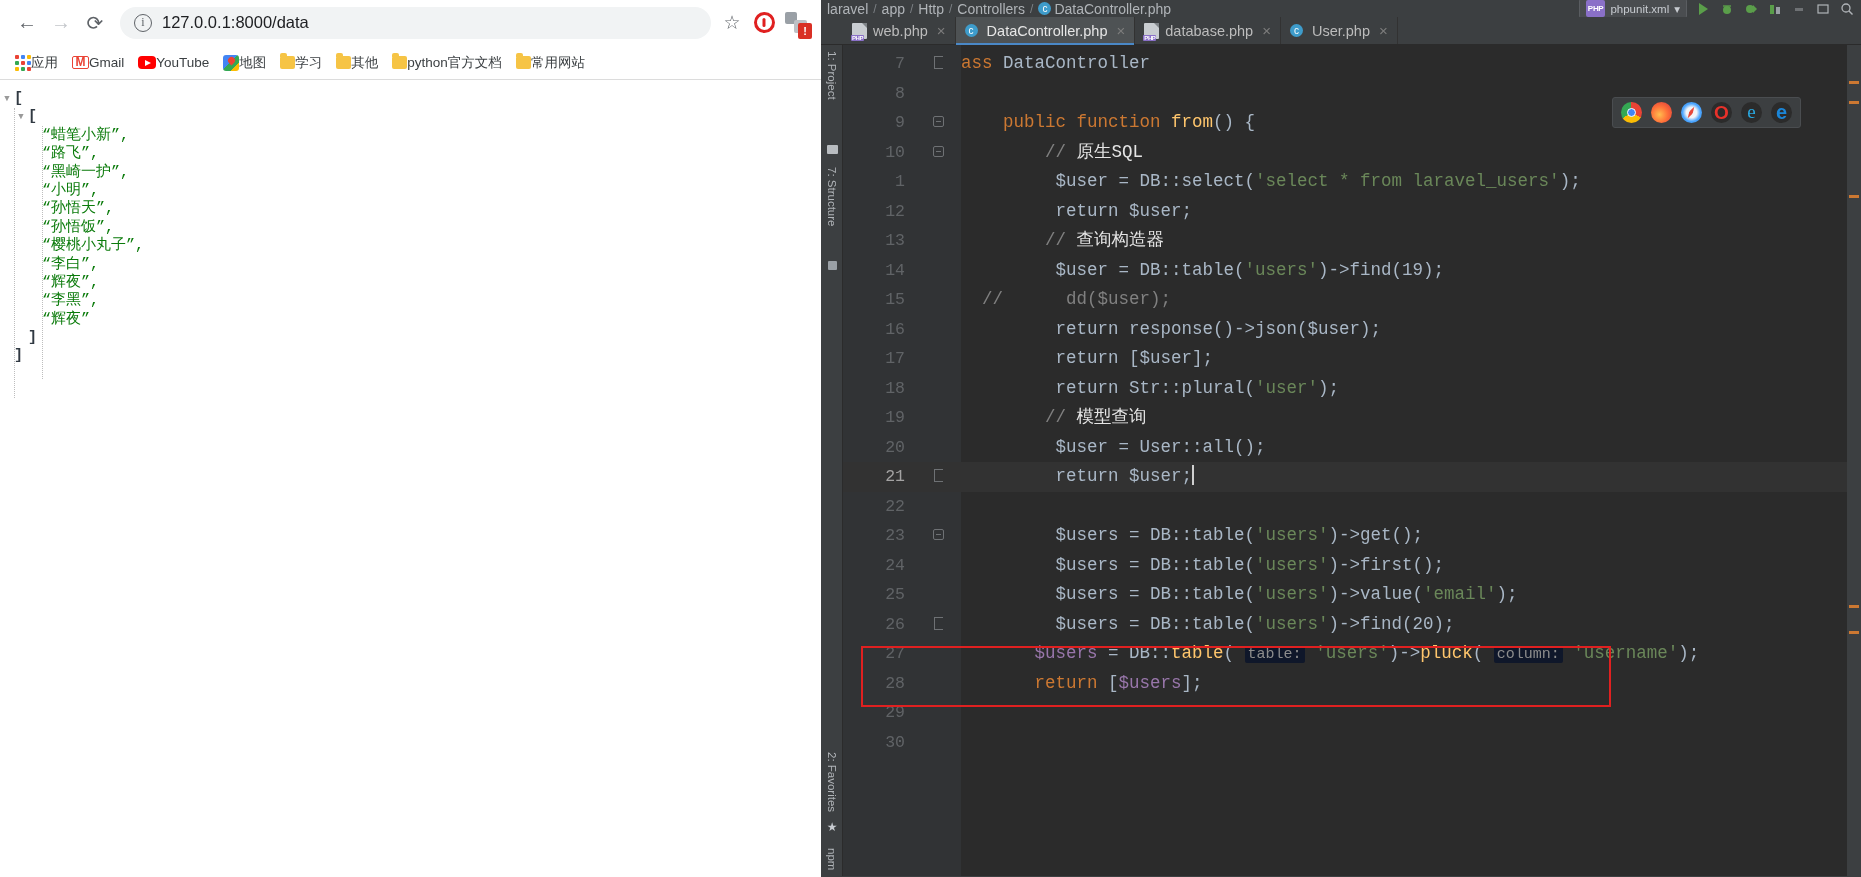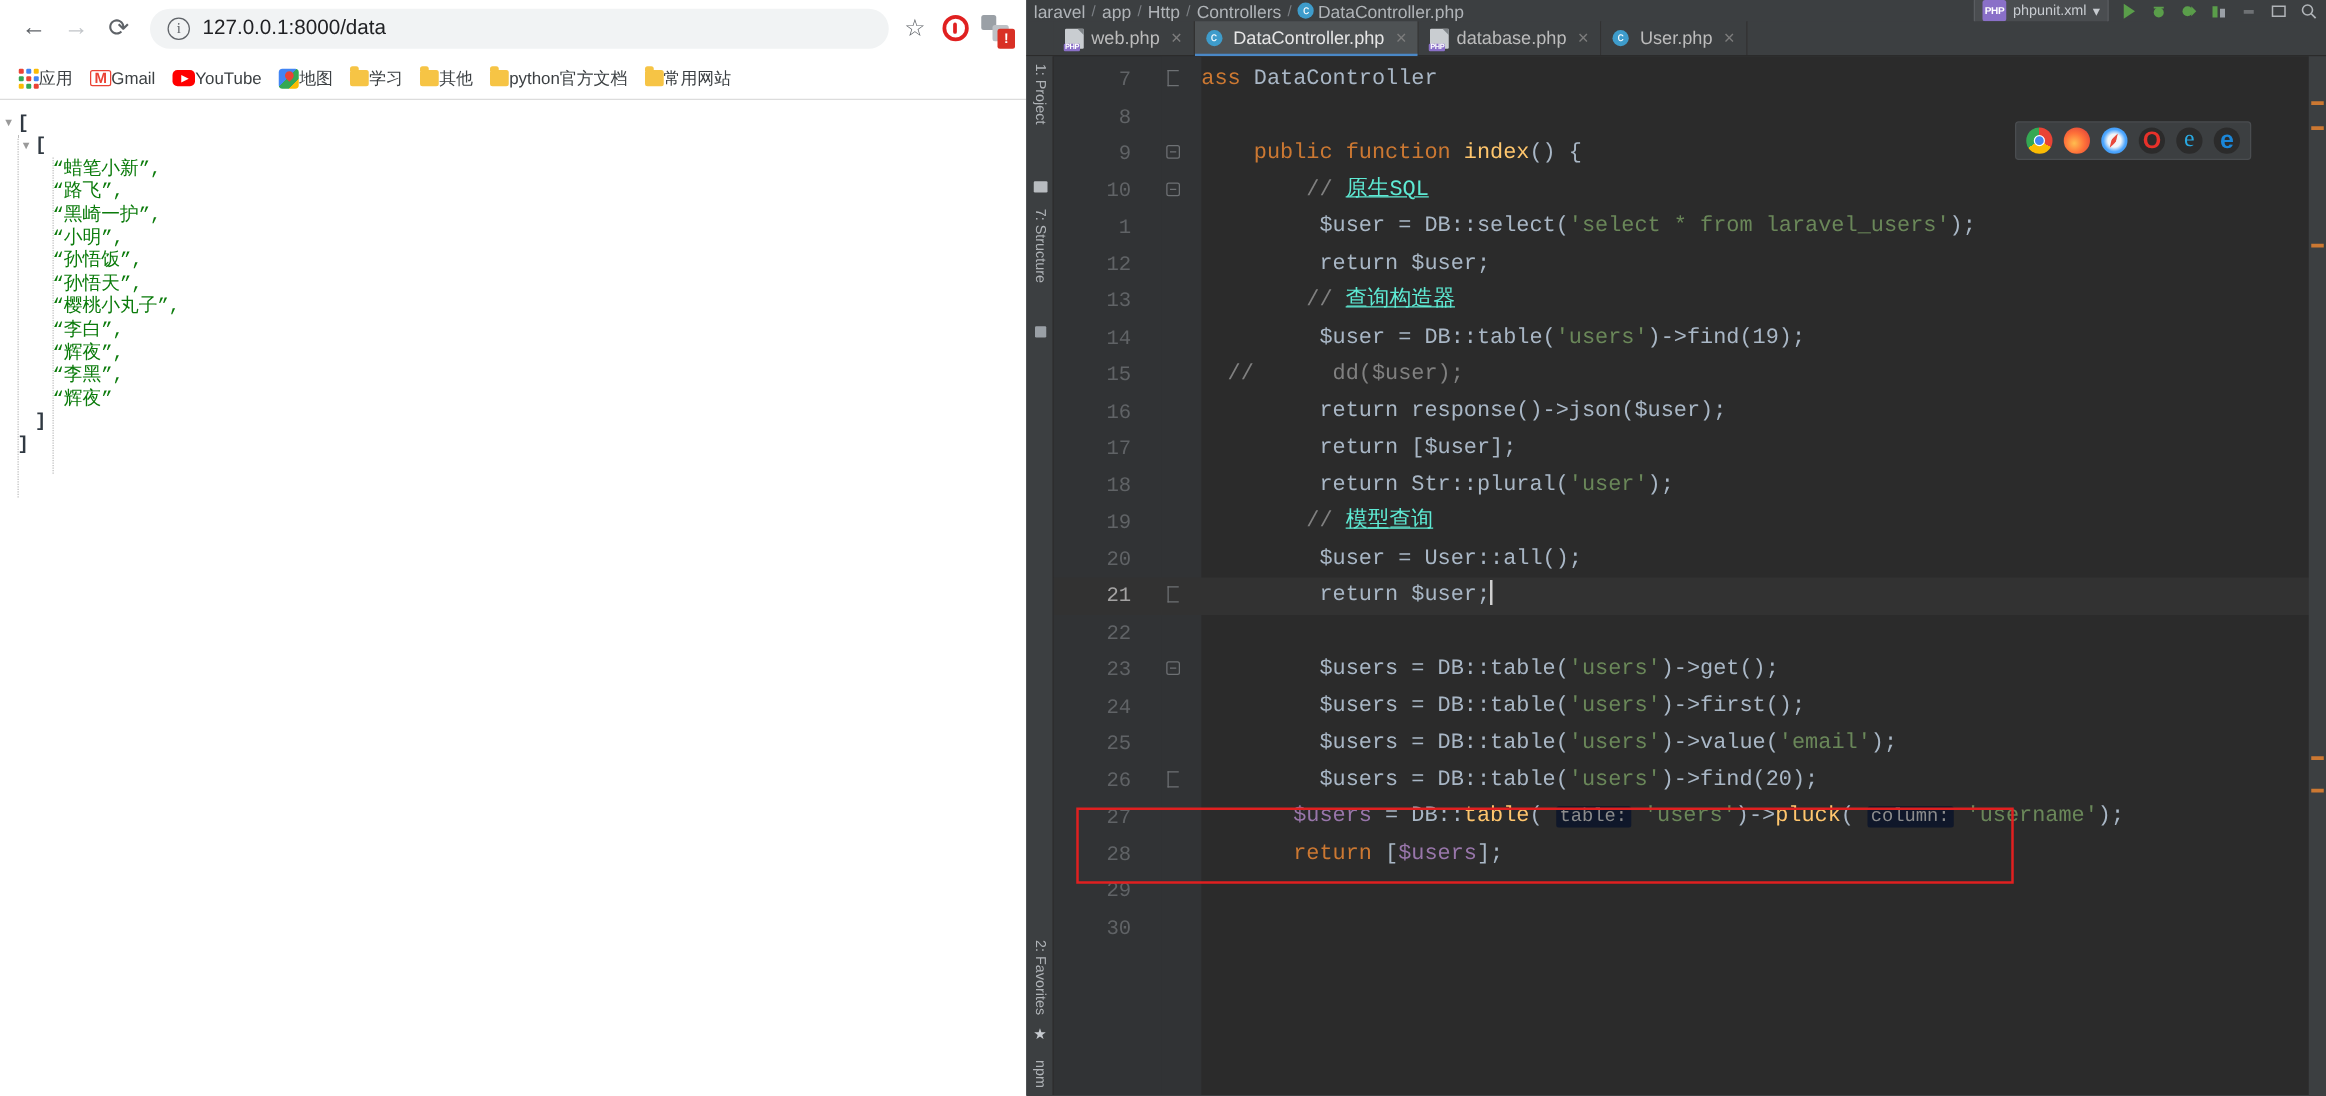--- a/index.html
+++ b/index.html
@@ -262,21 +262,21 @@
     border-right:none; position:relative; vertical-align:middle;
   }
   .code { flex: 1 1 auto; color: #a9b7c6; }
 
   
   .t-kw { color: #cc7832; }
   .t-fn { color: #ffc66d; }
   .t-str { color: #6a8759; }
   .t-var { color: #9876aa; }
   .t-cmt { color: #808080; }
-  .t-cmt-txt { color: #5eead4; text-decoration: underline; }
+  .t-cmt-txt { color: #e5e5e5; }
   .t-plain { color: #a9b7c6; }
   .t-cls { color: #a9b7c6; }
   .hint {
     background: #0f172a; color: #8c8c8c; font-size: 15px;
     padding: 0 3px; border-radius: 2px;
   }
   .caret {
     display:inline-block; width:1.5px; height:20px; background:#d0d0d0;
     vertical-align:-4px; margin-left:0px;
   }
@@ -394,22 +394,22 @@
       <div class="json-row">
         <span class="twisty"></span>
         <span class="twisty">▼</span>
         <span class="json-punct">[</span>
       </div>
 
       <div class="json-row"><span class="twisty"></span><span class="twisty"></span><span class="twisty"></span><span class="json-string">“蜡笔小新”,</span></div>
       <div class="json-row"><span class="twisty"></span><span class="twisty"></span><span class="twisty"></span><span class="json-string">“路飞”,</span></div>
       <div class="json-row"><span class="twisty"></span><span class="twisty"></span><span class="twisty"></span><span class="json-string">“黑崎一护”,</span></div>
       <div class="json-row"><span class="twisty"></span><span class="twisty"></span><span class="twisty"></span><span class="json-string">“小明”,</span></div>
+      <div class="json-row"><span class="twisty"></span><span class="twisty"></span><span class="twisty"></span><span class="json-string">“孙悟天”,</span></div>
       <div class="json-row"><span class="twisty"></span><span class="twisty"></span><span class="twisty"></span><span class="json-string">“孙悟饭”,</span></div>
-      <div class="json-row"><span class="twisty"></span><span class="twisty"></span><span class="twisty"></span><span class="json-string">“孙悟天”,</span></div>
       <div class="json-row"><span class="twisty"></span><span class="twisty"></span><span class="twisty"></span><span class="json-string">“樱桃小丸子”,</span></div>
       <div class="json-row"><span class="twisty"></span><span class="twisty"></span><span class="twisty"></span><span class="json-string">“李白”,</span></div>
       <div class="json-row"><span class="twisty"></span><span class="twisty"></span><span class="twisty"></span><span class="json-string">“辉夜”,</span></div>
       <div class="json-row"><span class="twisty"></span><span class="twisty"></span><span class="twisty"></span><span class="json-string">“李黑”,</span></div>
       <div class="json-row"><span class="twisty"></span><span class="twisty"></span><span class="twisty"></span><span class="json-string">“辉夜”</span></div>
 
       <div class="json-row">
         <span class="twisty"></span><span class="twisty"></span>
         <span class="json-punct">]</span>
       </div>
@@ -543,21 +543,21 @@
 
           <div class="cl">
             <span class="ln">8</span>
             <span class="fold"></span>
             <span class="code"></span>
           </div>
 
           <div class="cl">
             <span class="ln">9</span>
             <span class="fold"><span class="fold-mark"></span></span>
-            <span class="code">    <span class="t-kw">public function </span><span class="t-fn">index</span><span class="t-plain">() {</span></span>
+            <span class="code">    <span class="t-kw">public function </span><span class="t-fn">from</span><span class="t-plain">() {</span></span>
           </div>
 
           <div class="cl">
             <span class="ln">10</span>
             <span class="fold"><span class="fold-mark"></span></span>
             <span class="code t-cmt">        // <span class="t-cmt-txt">原生SQL</span></span>
           </div>
 
           <div class="cl">
             <span class="ln">1</span>

